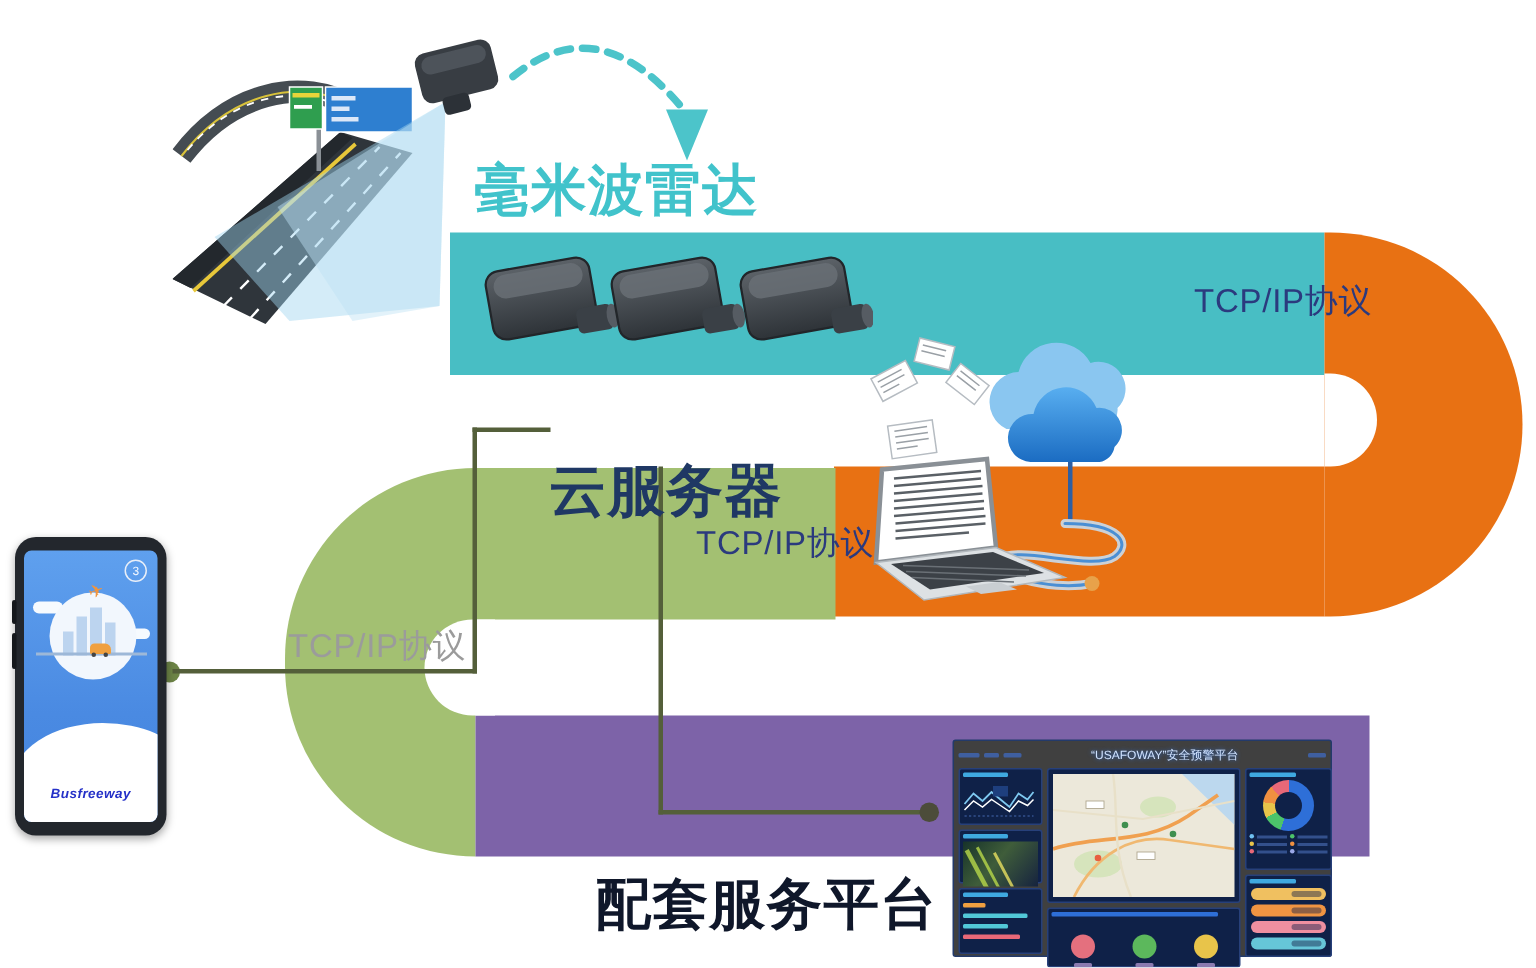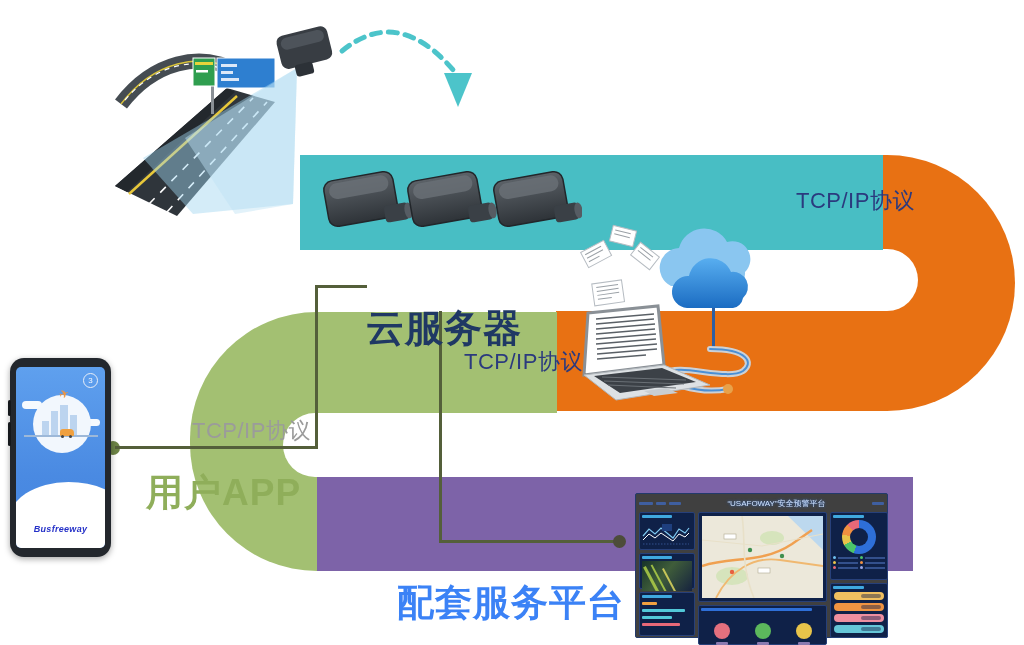--- a/index.html
+++ b/index.html
@@ -33,21 +33,21 @@
   #ln-cloudsrv-h{left:439px;top:540px;width:180px;height:3px;}
   #dot-platform{left:613px;top:535px;width:13px;height:13px;background:#4c4c3a;}
   #ln-cloud-stem{left:712px;top:303px;width:3px;height:46px;background:#2e5fa3;}
 
   
   .nodelabel{position:absolute;font-weight:bold;line-height:1;letter-spacing:1px;z-index:6;}
   #lbl-radar{left:316px;top:108px;font-size:37px;color:#41c3cb;}
   #lbl-cloud{left:366px;top:272px;font-size:38px;color:#1f3864;margin-top:37px;}
   #lbl-pc{left:616px;top:419px;font-size:37px;color:#e87a1e;}
   #lbl-app{left:146px;top:474px;font-size:37px;color:#8fae5a;}
-  #lbl-platform{left:397px;top:584px;font-size:37px;color:#3b82f6;}
+  #lbl-platform{left:397px;top:584px;font-size:37px;color:#0f172a;}
   .proto{position:absolute;font-size:22px;line-height:1;z-index:6;letter-spacing:0.5px;text-align:center;}
   #proto-top{left:796px;top:190px;color:#2b3a7e;}
   #proto-mid{left:464px;top:351px;color:#2b3a7e;}
   #proto-app{left:192px;top:420px;color:#9b9b9b;}
 
   
   #phone{left:10px;top:358px;width:101px;height:199px;background:#23272d;border-radius:14px;
          box-shadow:0 2px 6px rgba(0,0,0,.35);z-index:4;}
   #phone .btn1{position:absolute;left:-2px;top:42px;width:3px;height:16px;background:#15181c;border-radius:2px;}
   #phone .btn2{position:absolute;left:-2px;top:64px;width:3px;height:24px;background:#15181c;border-radius:2px;}
@@ -379,21 +379,21 @@
               <i></i>
             </div>
           <div class="pill" style="background:#66c6d8;">
               <i></i>
             </div>
         </div>
       </div>
     </div>
   </div>
 
+  <div class="nodelabel" id="lbl-radar">毫米波雷达</div>
   <div class="nodelabel" id="lbl-cloud">云服务器</div>
-  <div class="nodelabel" id="lbl-app">用户APP</div>
   <div class="nodelabel" id="lbl-platform">配套服务平台</div>
 
   <div class="proto" id="proto-top">TCP/IP协议</div>
   <div class="proto" id="proto-mid">TCP/IP协议</div>
   <div class="proto" id="proto-app">TCP/IP协议</div>
 
 </div>
 
 </body></html>

